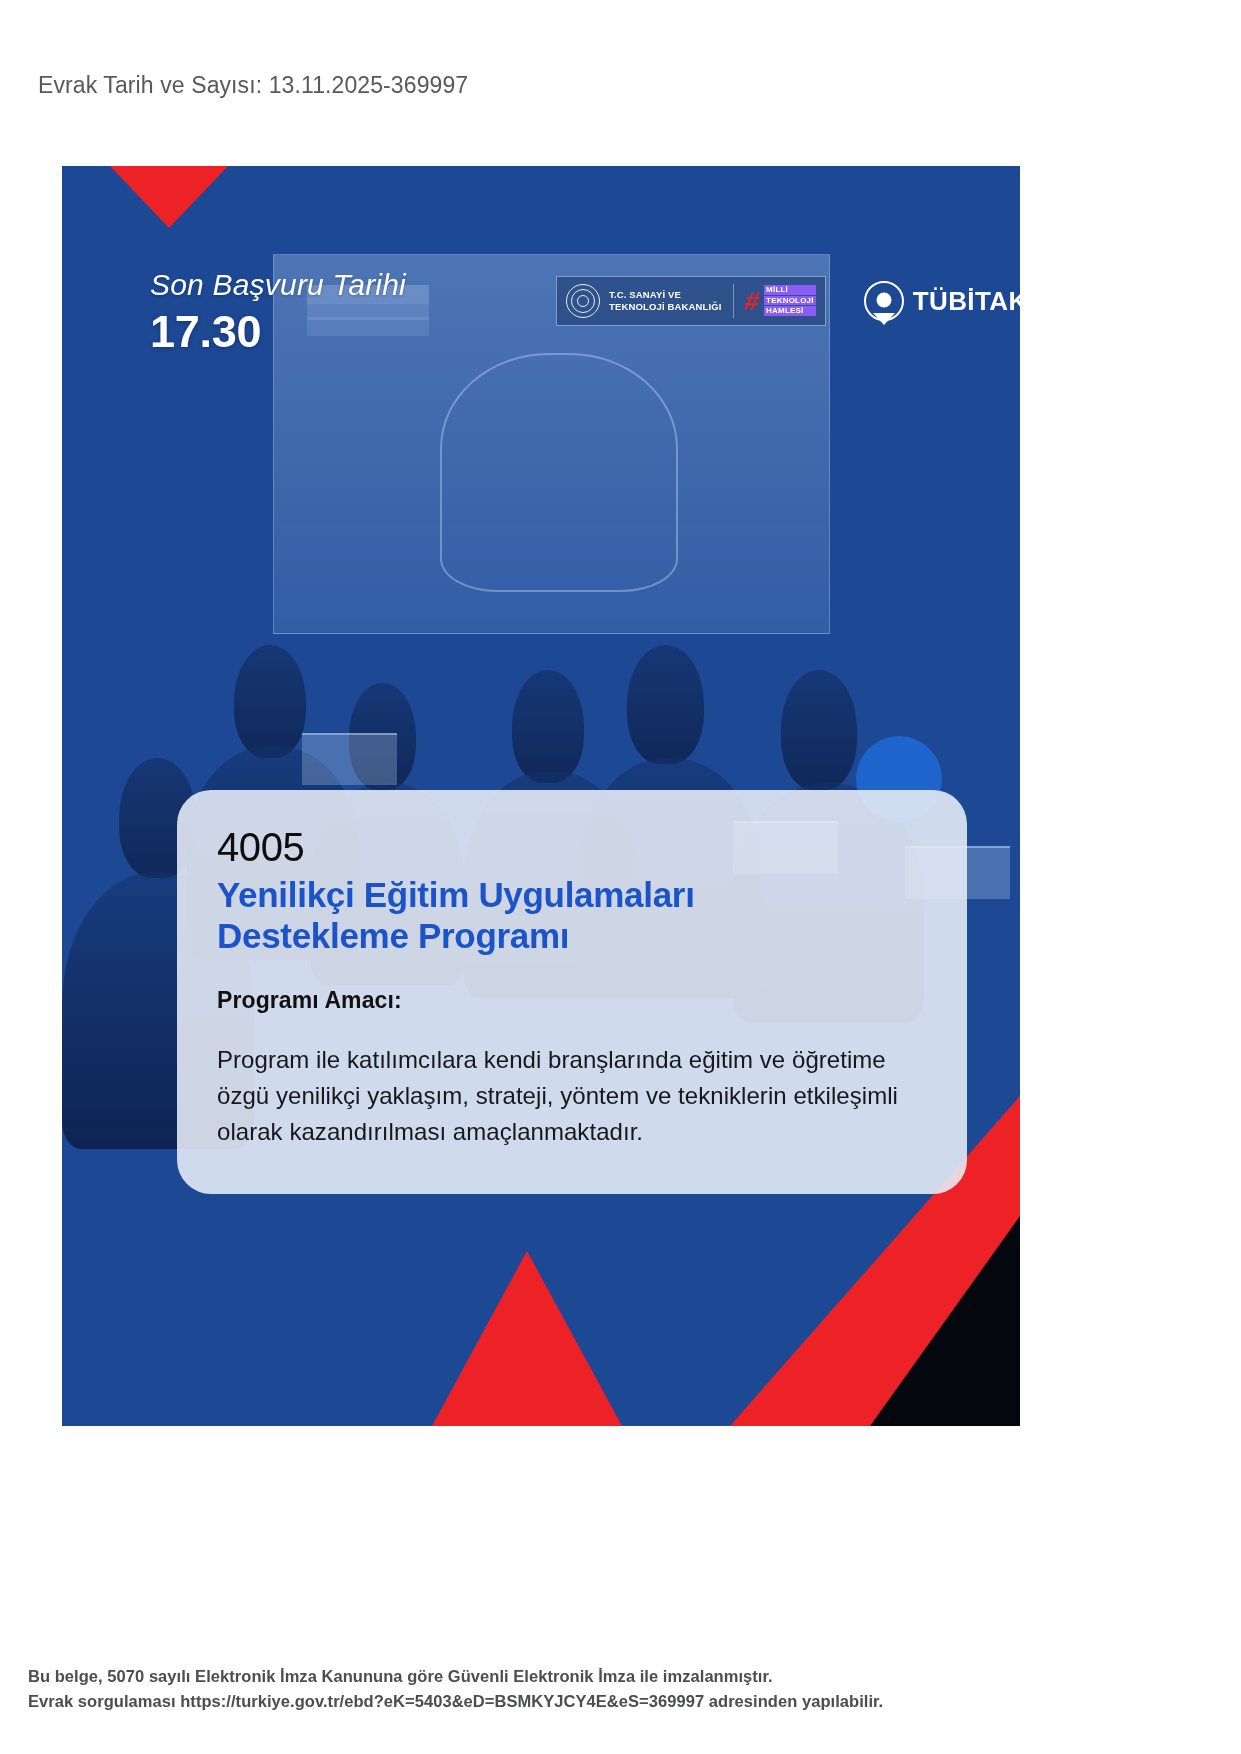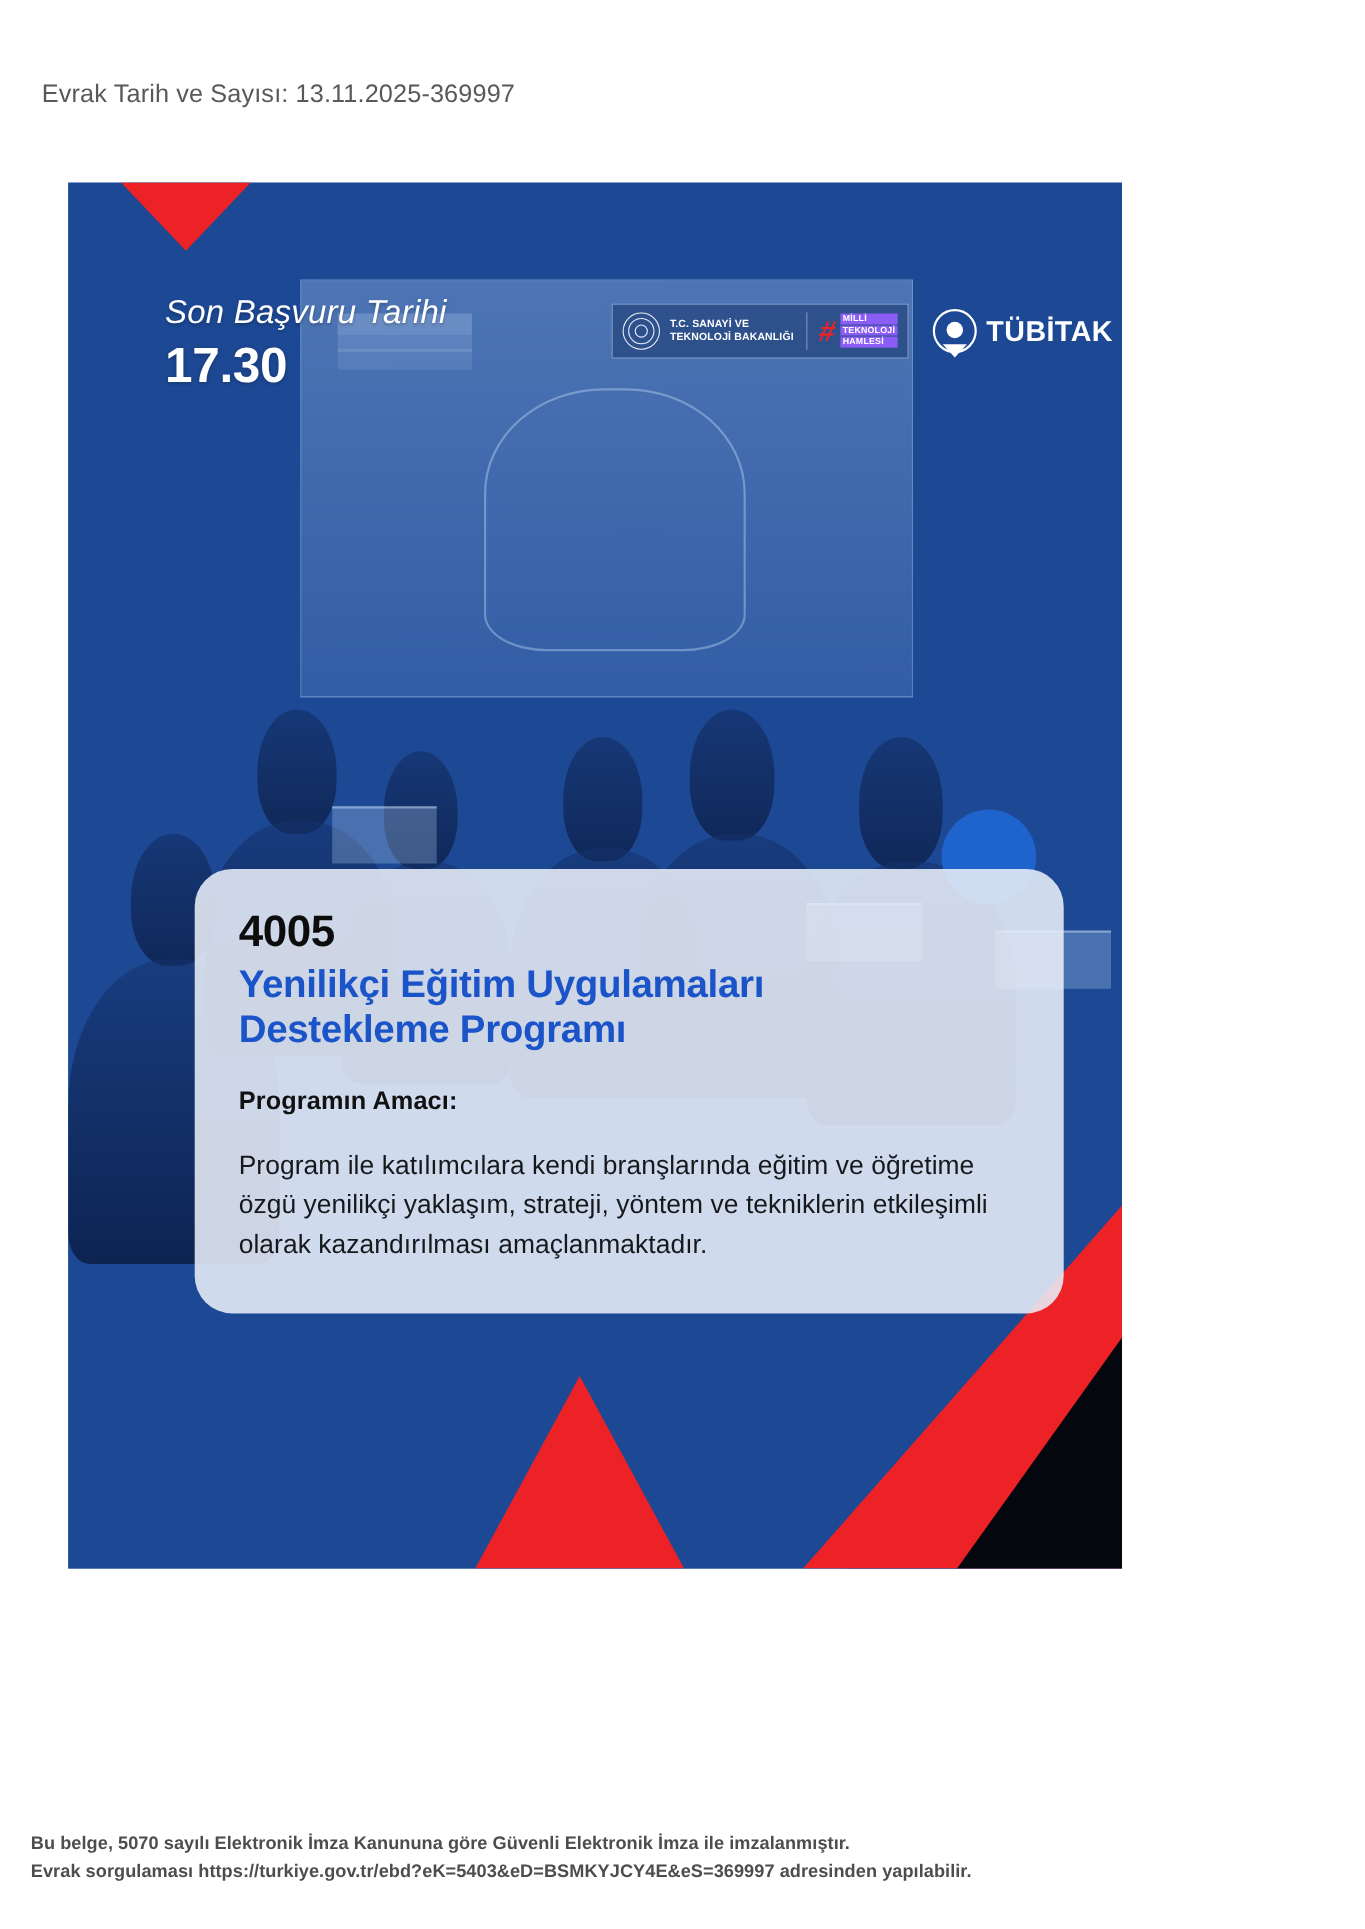--- a/index.html
+++ b/index.html
@@ -181,21 +181,21 @@
     text-shadow: 0 1px 4px rgba(0,0,0,.28);
   }
 
   
   .logo-bar {
     position: absolute;
     left: 494px;
     top: 110px;
     display: flex;
     align-items: center;
-    gap: 22px;
+    gap: 38px;
     z-index: 7;
   }
   .ministry-box {
     display: flex;
     align-items: center;
     border: 1px solid rgba(200,220,248,.55);
     background: rgba(14,40,92,.45);
     padding: 7px 9px;
     gap: 9px;
   }
@@ -307,21 +307,21 @@
     top: 624px;
     width: 790px;
     padding: 36px 40px 44px 40px;
     border-radius: 34px;
     background: rgba(232,238,248,.88);
     z-index: 8;
     box-sizing: border-box;
   }
   .card-code {
     font-size: 40px;
-    font-weight: 700;
+    font-weight: 400;
     color: #0d0d0d;
     letter-spacing: -.4px;
     line-height: 1.08;
     margin-bottom: 6px;
   }
   .card-title {
     font-size: 35px;
     font-weight: 800;
     color: #1a54c8;
     line-height: 1.17;
@@ -420,21 +420,21 @@
     </div>
 
   </div>
 
   <div class="card">
     <div class="card-code">4005</div>
     <div class="card-title">
       <div>Yenilikçi Eğitim Uygulamaları</div>
       <div>Destekleme Programı</div>
     </div>
-    <div class="card-sub">Programın Amacı:</div>
+    <div class="card-sub">Programı Amacı:</div>
     <div class="card-body">Program ile katılımcılara kendi branşlarında eğitim ve öğretime özgü yenilikçi yaklaşım, strateji, yöntem ve tekniklerin etkileşimli olarak kazandırılması amaçlanmaktadır.</div>
   </div>
 
 </div>
 
 <div class="footer">
   <div>Bu belge, 5070 sayılı Elektronik İmza Kanununa göre Güvenli Elektronik İmza ile imzalanmıştır.</div>
   <div>Evrak sorgulaması https://turkiye.gov.tr/ebd?eK=5403&amp;eD=BSMKYJCY4E&amp;eS=369997 adresinden yapılabilir.</div>
 </div>
 

